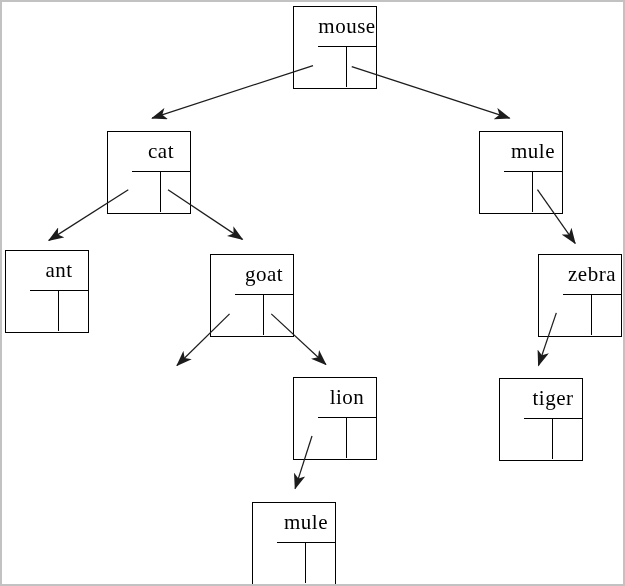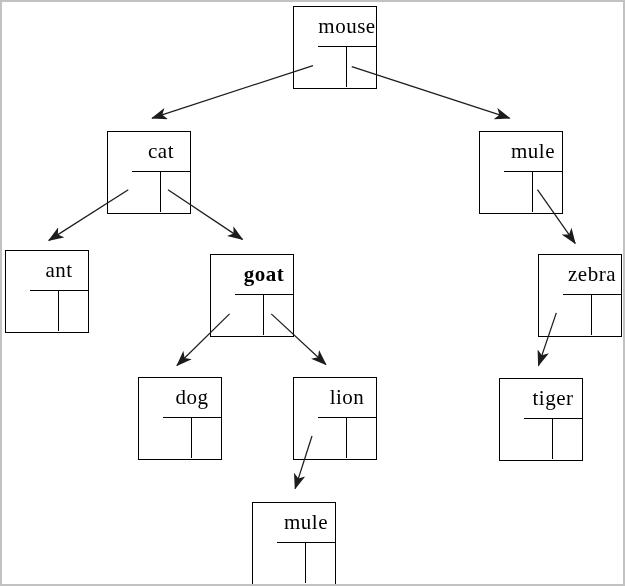--- a/index.html
+++ b/index.html
@@ -100,35 +100,28 @@
     </div>
   </div>
     <div class="node" style="left: 3px; top: 248px; width: 84px; height: 83px;">
     <div class="node-label" style="height: 40px;">ant</div>
     <div class="node-pointers" style="height: 40px;">
       <div class="pointer-cell left"></div>
       <div class="pointer-cell right"></div>
     </div>
   </div>
     <div class="node" style="left: 208px; top: 252px; width: 84px; height: 83px;">
-    <div class="node-label" style="height: 40px; font-weight: bold;">goat</div>
+    <div class="node-label" style="height: 40px;">goat</div>
     <div class="node-pointers" style="height: 40px;">
       <div class="pointer-cell left"></div>
       <div class="pointer-cell right"></div>
     </div>
   </div>
     <div class="node" style="left: 536px; top: 252px; width: 84px; height: 83px;">
     <div class="node-label" style="height: 40px; text-align: right;">zebra</div>
-    <div class="node-pointers" style="height: 40px;">
-      <div class="pointer-cell left"></div>
-      <div class="pointer-cell right"></div>
-    </div>
-  </div>
-    <div class="node" style="left: 136px; top: 375px; width: 84px; height: 83px;">
-    <div class="node-label" style="height: 40px;">dog</div>
     <div class="node-pointers" style="height: 40px;">
       <div class="pointer-cell left"></div>
       <div class="pointer-cell right"></div>
     </div>
   </div>
     <div class="node" style="left: 497px; top: 376px; width: 84px; height: 83px;">
     <div class="node-label" style="height: 40px;">tiger</div>
     <div class="node-pointers" style="height: 40px;">
       <div class="pointer-cell left"></div>
       <div class="pointer-cell right"></div>

